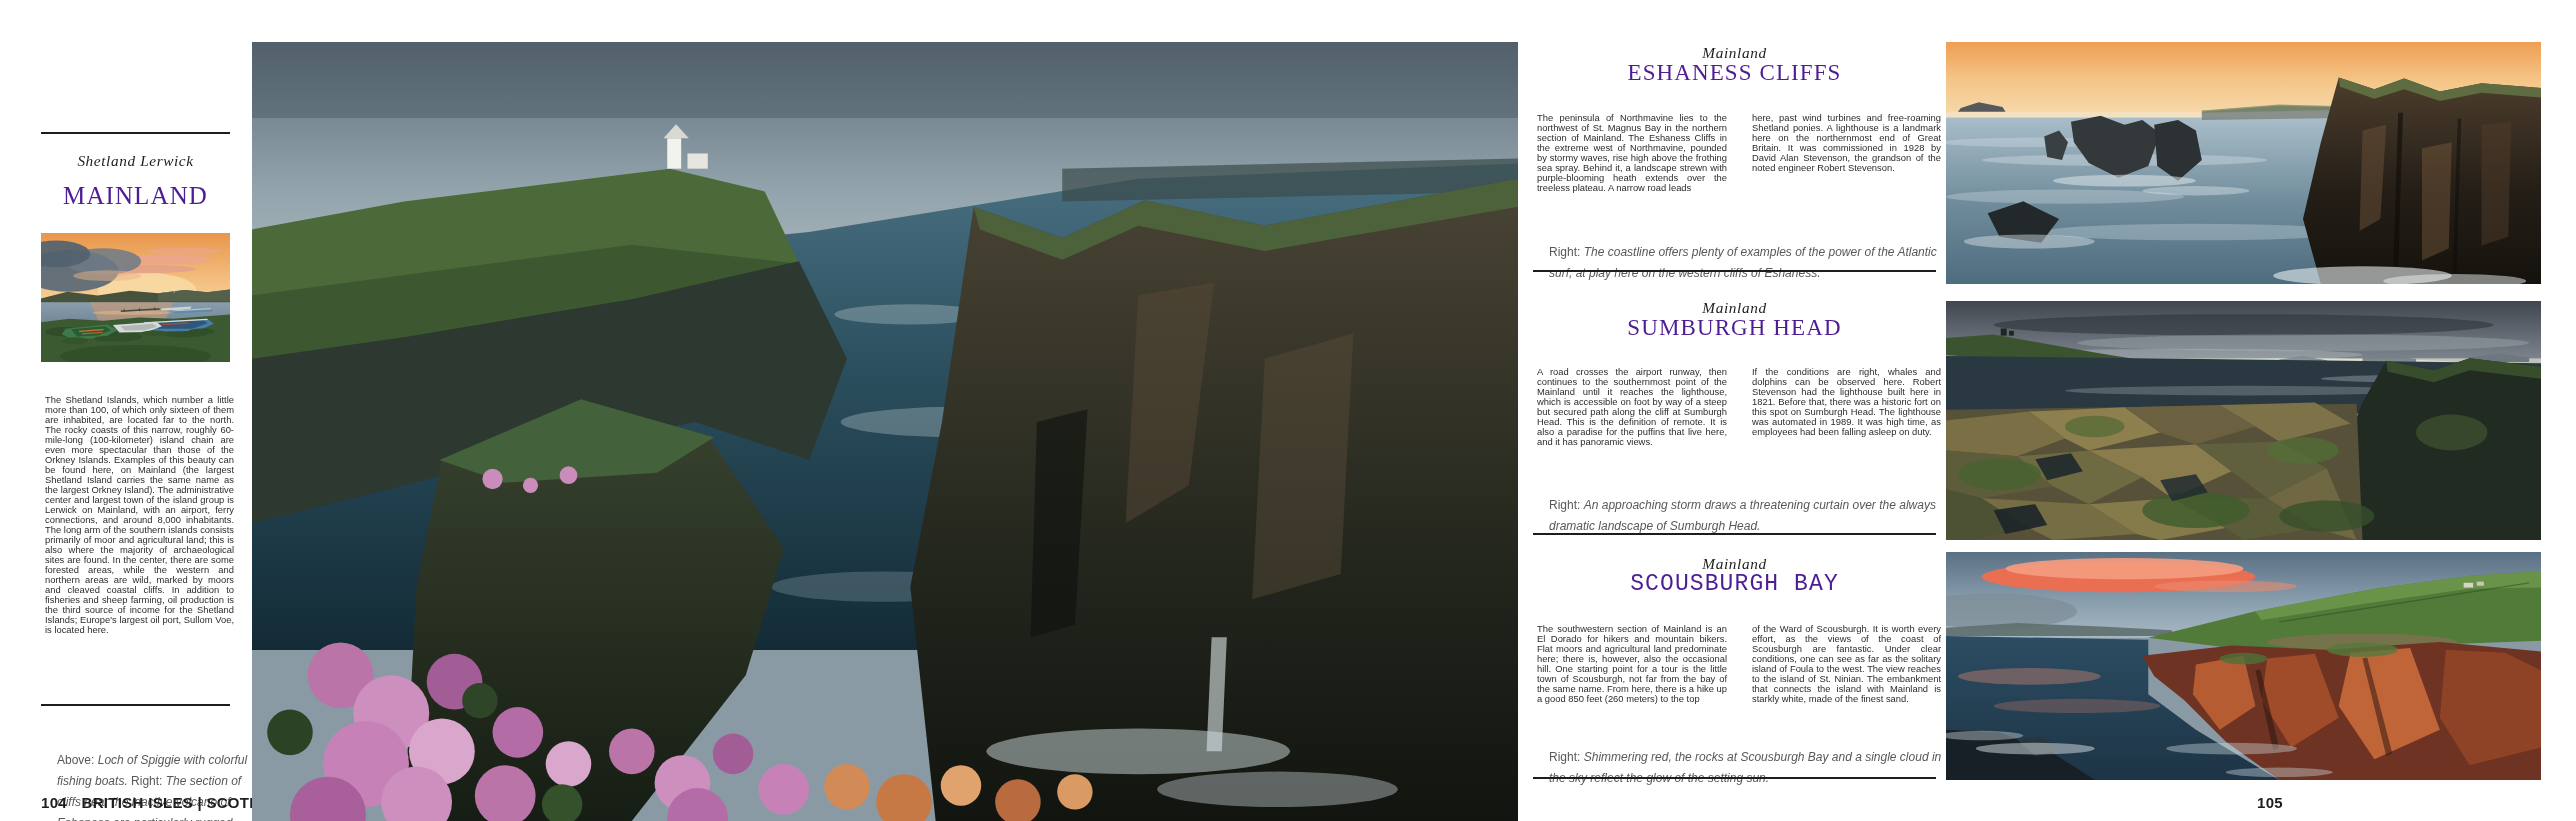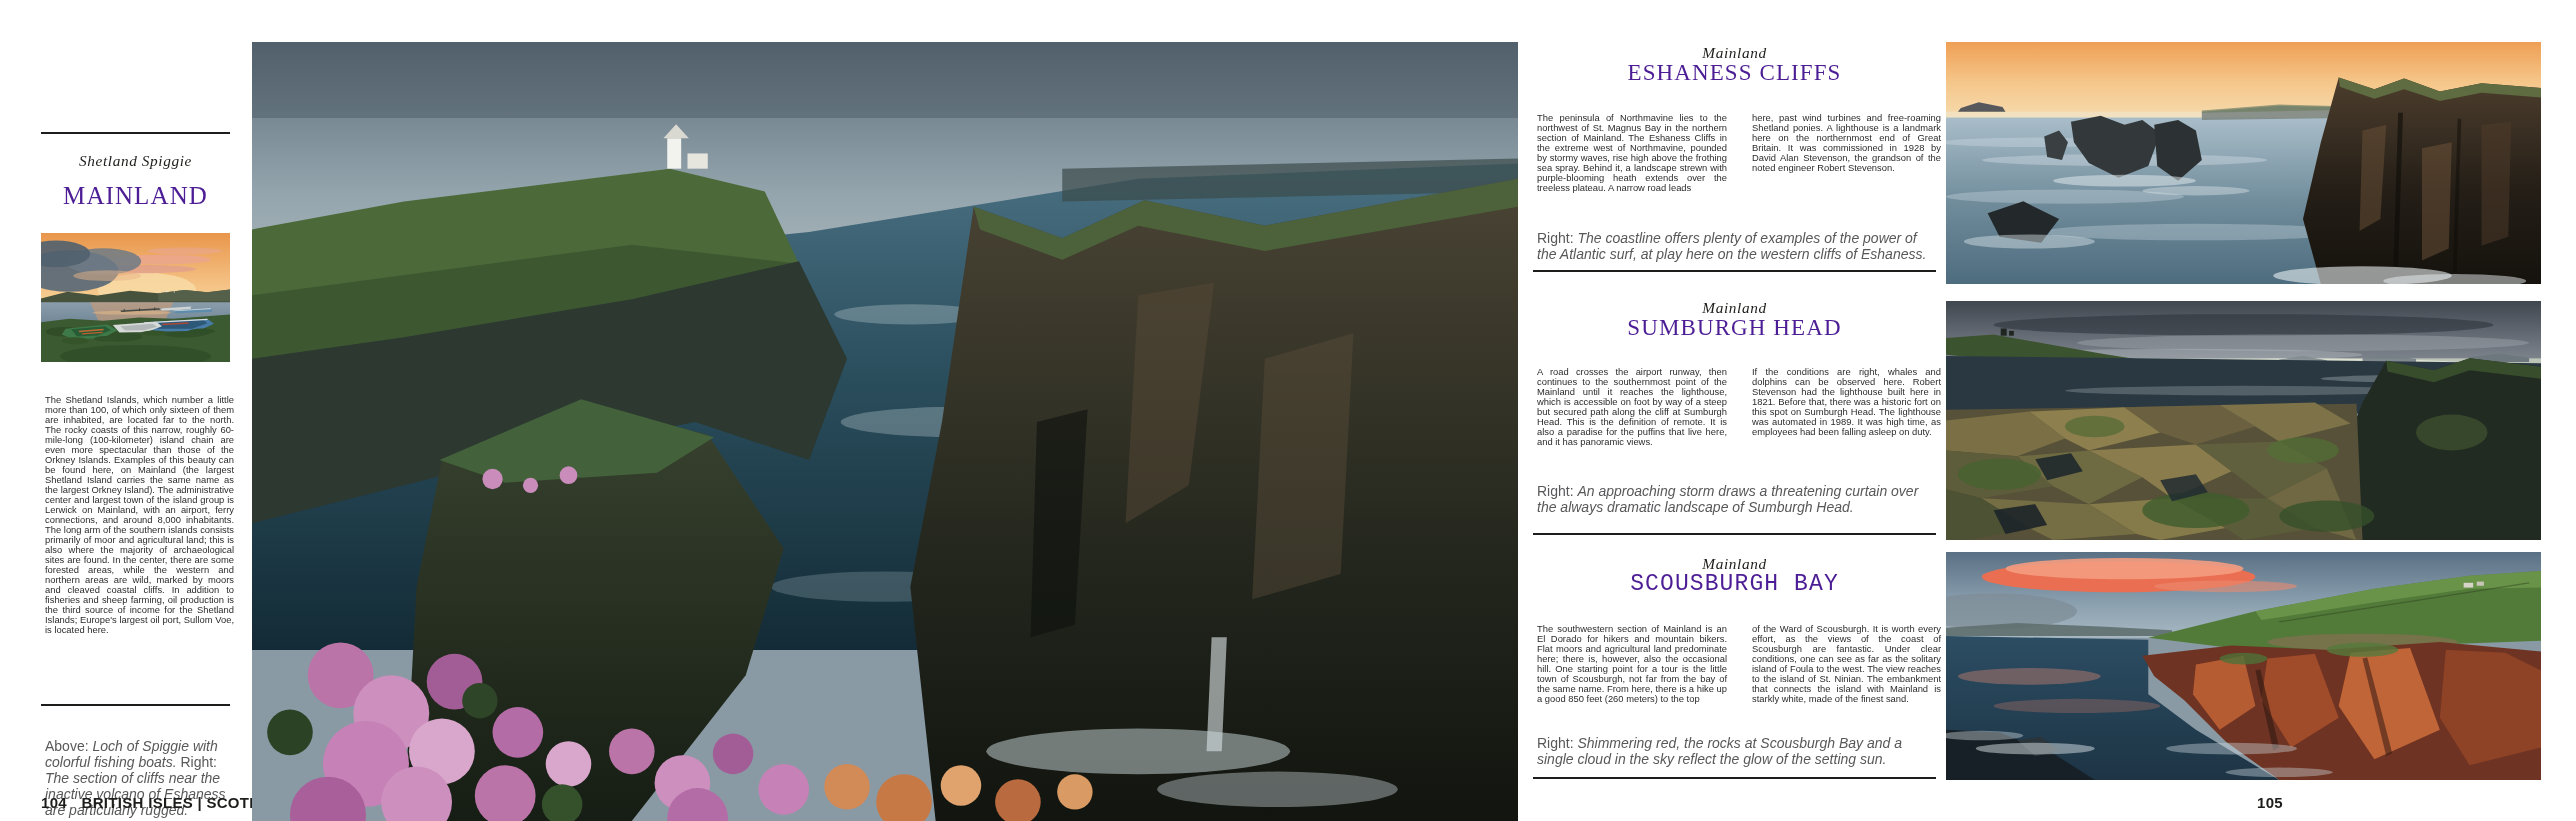--- a/index.html
+++ b/index.html
@@ -3,36 +3,36 @@
 <meta charset="utf-8">
 <style>
   html,body{margin:0;padding:0;background:#ffffff;}
   body{width:2576px;height:822px;position:relative;font-family:"Liberation Sans",sans-serif;color:#2b2b2b;}
   .spread{position:absolute;inset:0;background:#ffffff;overflow:hidden;}
   .abs{position:absolute;}
   .rule{height:1.7px;background:#1d1d1b;}
   .eyebrow{font-family:"Liberation Serif",serif;font-style:italic;font-size:15.3px;color:#1d1d1b;text-align:center;letter-spacing:0.6px;}
   .sec-title{font-family:"Liberation Serif",serif;font-size:23px;color:#4c1d95;text-align:center;letter-spacing:1.1px;font-weight:normal;margin:0;}
   .body-text{font-size:9.4px;line-height:10px;text-align:justify;margin:4px;color:#2b2b2b;hyphens:none;}
-  .caption{font-size:14px;line-height:16px;color:#58585a;margin:4px;}
+  .caption{font-size:12px;line-height:21px;color:#58585a;margin:16px;}
   .caption i{font-style:italic;}
   .cap-label{font-style:normal;}
   .footer{font-size:15px;color:#1d1d1b;letter-spacing:0.3px;font-weight:bold;}
   .footer .pg{margin-right:10.2px;}
   .photo{overflow:hidden;background:#8a9aa5;}
   .photo svg{display:block;width:100%;height:100%;}
 </style>
 </head>
 <body>
 
 <div class="spread">
 
   <div class="abs rule" style="left:41px;top:132px;width:189px;"></div>
 
-  <div class="abs eyebrow" style="left:41px;top:152px;width:189px;">Shetland Spiggie</div>
+  <div class="abs eyebrow" style="left:41px;top:152px;width:189px;">Shetland Lerwick</div>
 
   <h1 class="abs sec-title" style="left:41px;top:182px;width:189px;font-size:25px;">MAINLAND</h1>
 
   <div class="abs photo" style="left:41px;top:233px;width:189px;height:129px;">
     <svg viewBox="0 0 1000 680" preserveAspectRatio="none">
       <defs>
         <linearGradient id="lkSky" x1="0" y1="0" x2="0" y2="1">
           <stop offset="0" stop-color="#e9964b"></stop>
             <stop offset="0.6" stop-color="#f3bd7e"></stop>
             <stop offset="1" stop-color="#f8d69c"></stop>

